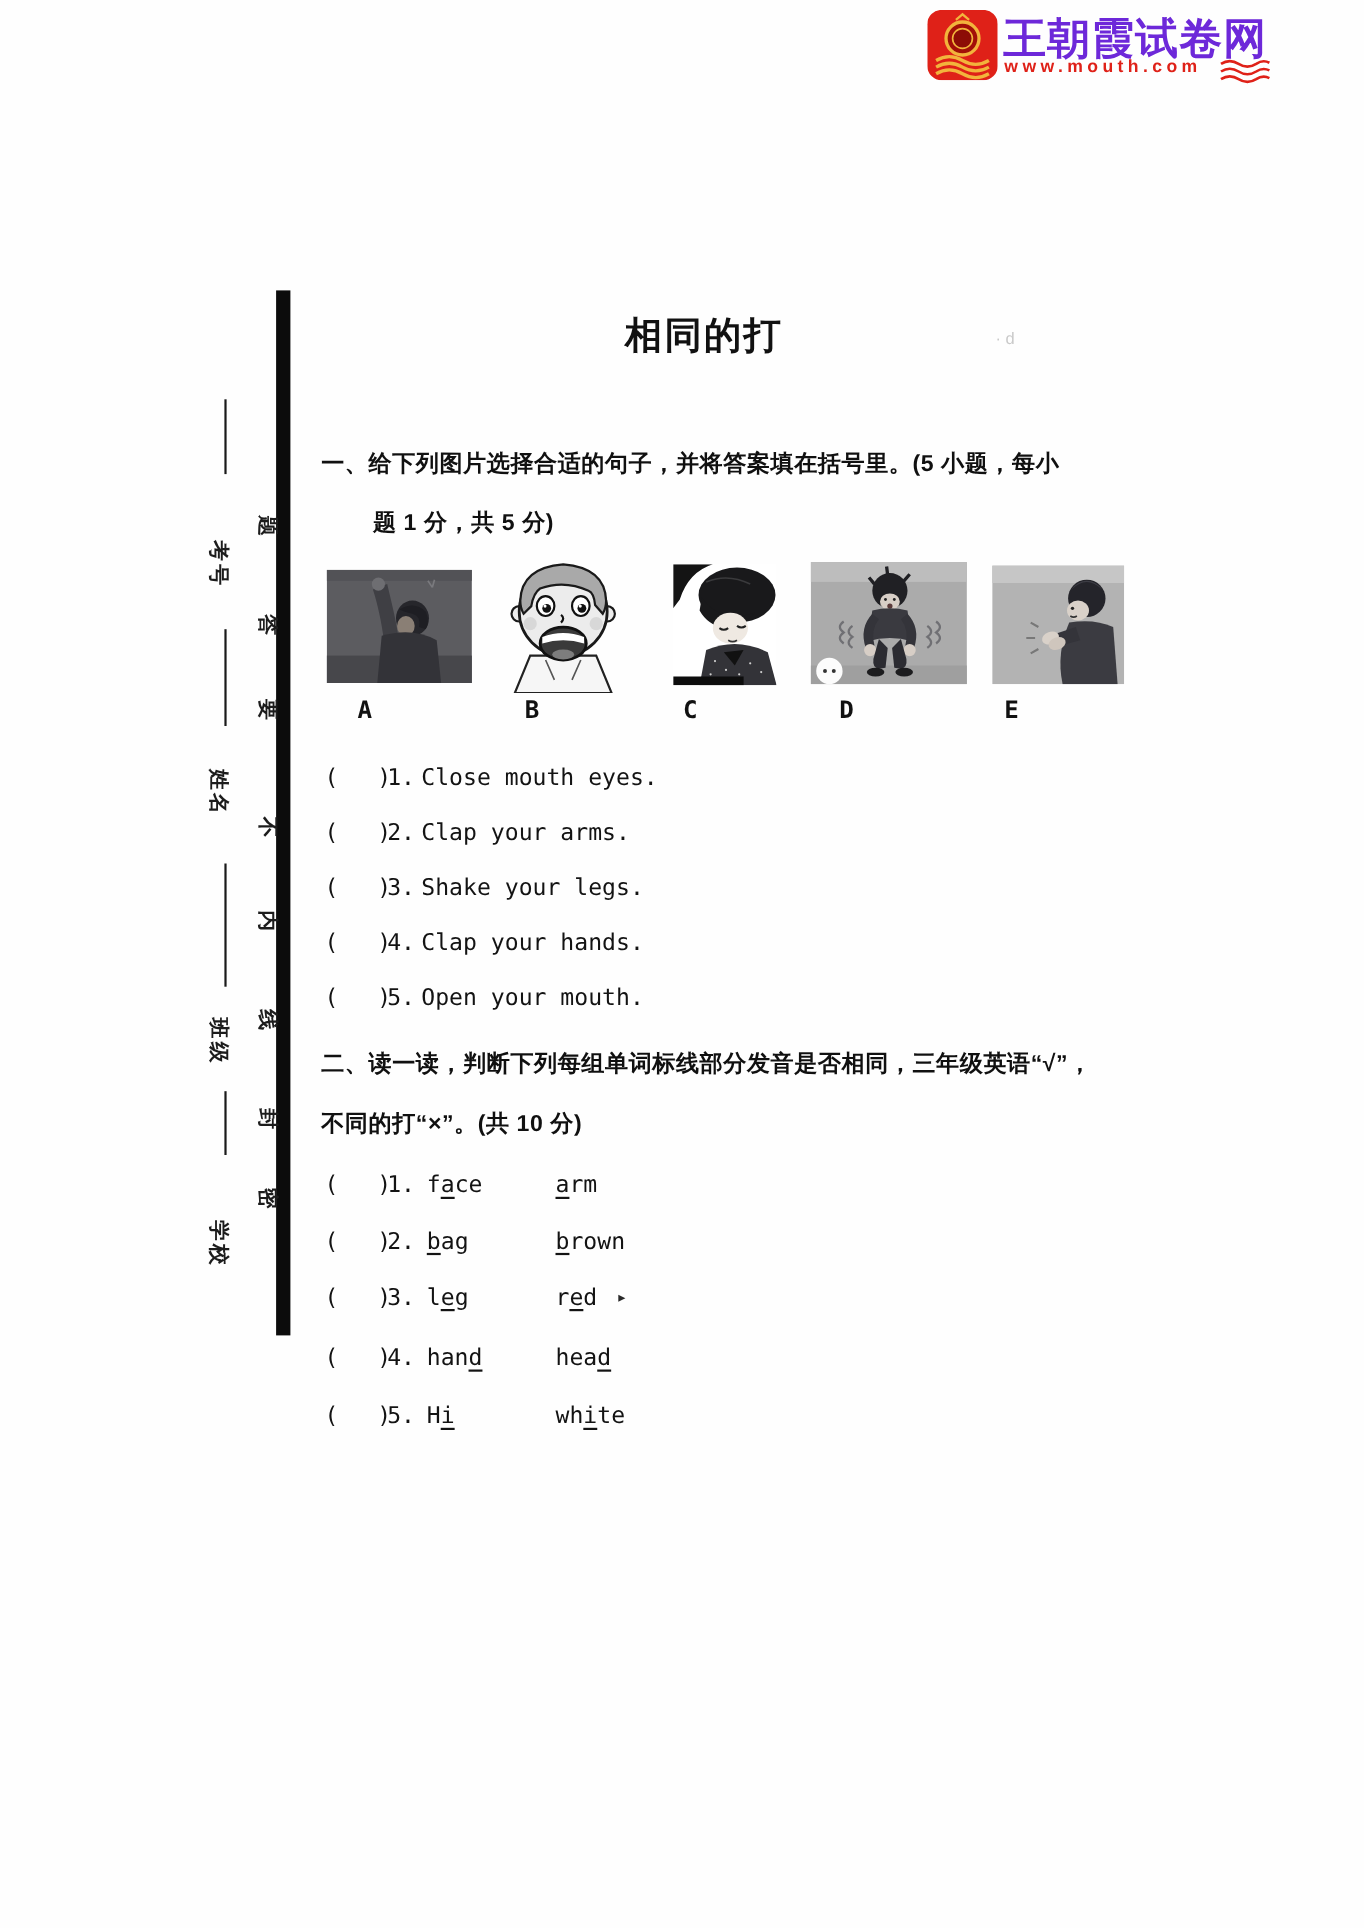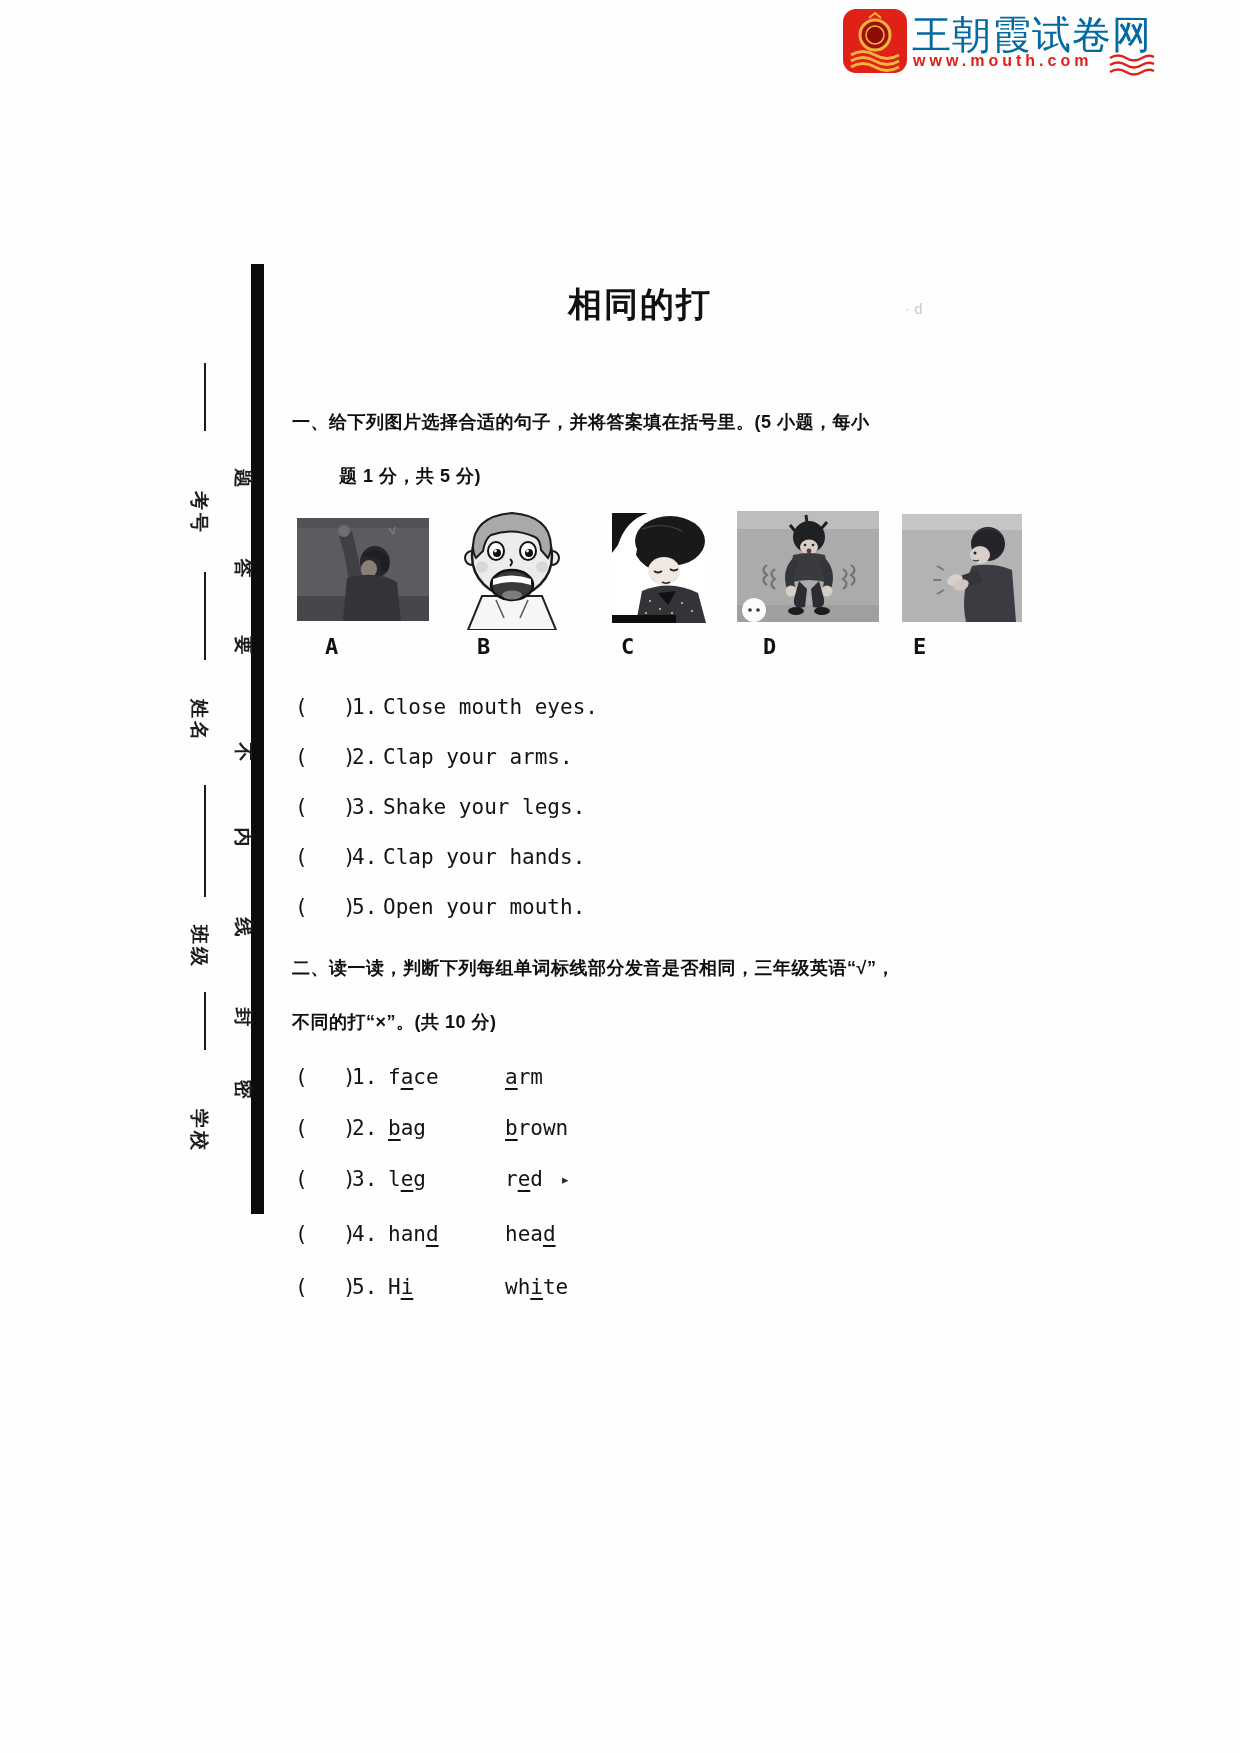--- a/index.html
+++ b/index.html
@@ -1,39 +1,39 @@
 <!DOCTYPE html>
 <html><head>
 <meta charset="utf-8">
 <style>
   html,body{margin:0;padding:0;background:#ffffff;}
   .page{position:relative;width:1240px;height:1753px;background:#fefefe;overflow:hidden;
         font-family:"Liberation Sans",sans-serif;color:#151515;}
 
   
   .logo-badge{position:absolute;left:843px;top:9px;width:64px;height:64px;}
-  .brand-name{position:absolute;left:912px;top:8px;font-size:39px;font-weight:400;
-              color:#0369a1;letter-spacing:1px;white-space:nowrap;}
+  .brand-name{position:absolute;left:912px;top:8px;font-size:39px;font-weight:700;
+              color:#6d28d9;letter-spacing:1px;white-space:nowrap;}
   .brand-url{position:absolute;left:913px;top:52px;font-size:16px;font-weight:700;
              color:#df2118;letter-spacing:4px;white-space:nowrap;}
   .url-waves{position:absolute;left:1108px;top:53px;}
 
   
   .seal-line{position:absolute;left:251px;top:264px;width:13px;height:950px;background:#0c0c0c;}
   .seal-field{position:absolute;font-size:19px;font-weight:600;color:#1c1c1c;letter-spacing:3px;
               white-space:nowrap;transform:translate(-50%,-50%) rotate(90deg);}
   .seal-char{position:absolute;font-size:19px;font-weight:600;color:#1c1c1c;
              transform:translate(-50%,-50%) rotate(90deg);}
   .blank-line{position:absolute;left:204px;width:2px;background:#1a1a1a;}
 
   
   .exam-title{position:absolute;left:568px;top:282px;font-size:34px;font-weight:700;
               letter-spacing:2px;color:#111;white-space:nowrap;}
   .artifact{position:absolute;left:905px;top:300px;font-size:15px;color:#c9c9c9;}
-  .cn-heading{position:absolute;font-size:18px;font-weight:700;color:#101010;
+  .cn-heading{position:absolute;font-size:21px;font-weight:700;color:#101010;
               letter-spacing:0.5px;white-space:nowrap;line-height:30px;}
 
   .fig{position:absolute;}
   .fig-label{position:absolute;top:634px;font-family:"DejaVu Sans Mono",monospace;
              font-size:22px;font-weight:700;color:#111;}
 
   .q-row,.pair-row{position:absolute;left:295px;height:30px;
         font-family:"DejaVu Sans Mono",monospace;font-size:21px;color:#131313;white-space:nowrap;}
   .q-row span,.pair-row span{position:absolute;top:0;}
   .p-open{left:0;}

